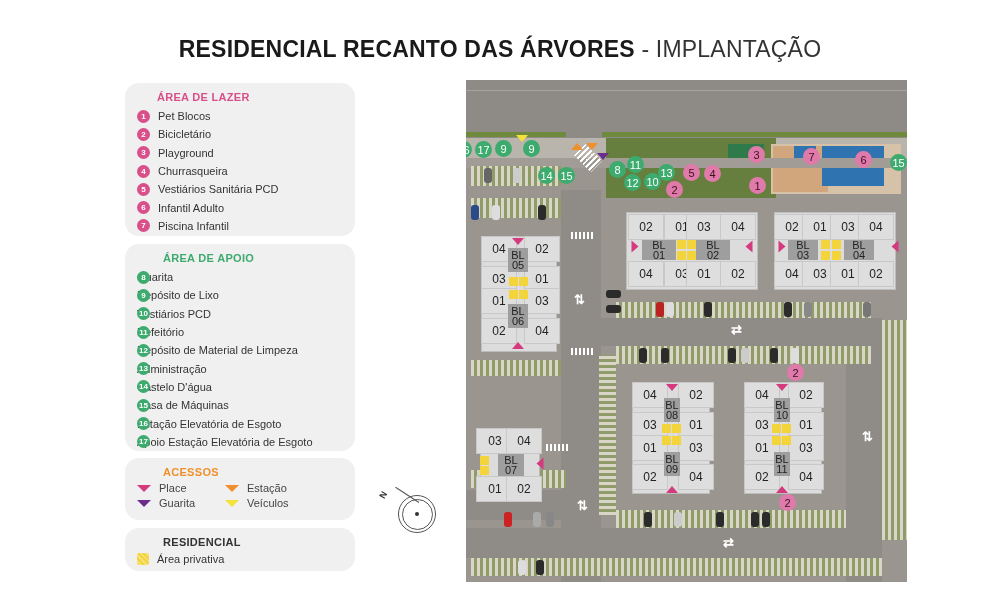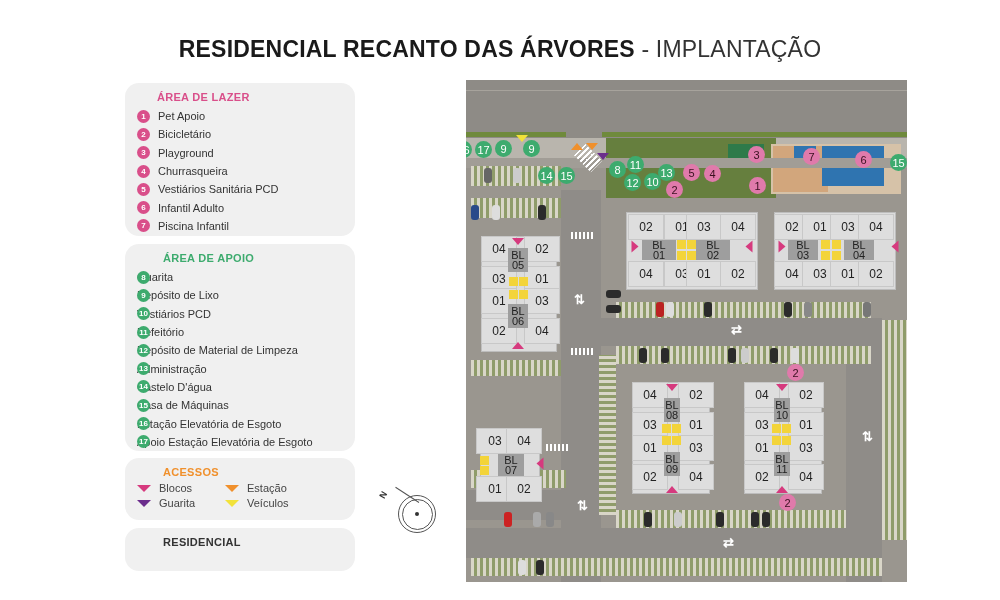--- a/index.html
+++ b/index.html
@@ -54,21 +54,21 @@
 
 <div class="title">
   <b>RESIDENCIAL RECANTO DAS ÁRVORES</b>
   <span class="sub">- IMPLANTAÇÃO</span>
 </div>
 
 <div class="panel" style="top:83px;height:153px">
   <h3 style="color:#d94f8a">ÁREA DE LAZER</h3>
   <div class="item">
       <span class="badge pink">1</span>
-      <span>Pet Apoio</span>
+      <span>Pet Blocos</span>
     </div>
   <div class="item">
       <span class="badge pink">2</span>
       <span>Bicicletário</span>
     </div>
   <div class="item">
       <span class="badge pink">3</span>
       <span>Playground</span>
     </div>
   <div class="item">
@@ -131,39 +131,43 @@
       <span class="badge green">17</span>
       <span>Apoio Estação Elevatória de Esgoto</span>
     </div>
 </div>
 
 <div class="panel" style="top:458px;height:62px">
   <h3 style="color:#f0902c;margin-left:26px">ACESSOS</h3>
   <div class="acc">
     <div class="cell">
         <span class="tri" style="border-top-color:#d63a7e"></span>
-        <span>Blocos</span>
+        <span>Place</span>
       </div>
     <div class="cell">
         <span class="tri" style="border-top-color:#f0902c"></span>
         <span>Estação</span>
       </div>
     <div class="cell">
         <span class="tri" style="border-top-color:#6b2d8c"></span>
         <span>Guarita</span>
       </div>
     <div class="cell">
         <span class="tri" style="border-top-color:#f2e23a"></span>
         <span>Veículos</span>
       </div>
   </div>
 </div>
 
 <div class="panel" style="top:528px;height:43px">
   <h3 style="color:#333;margin-left:26px">RESIDENCIAL</h3>
+  <div class="item" style="height:14px">
+    <span style="width:12px;height:12px;background:repeating-linear-gradient(45deg,#f3d43a 0 2px,#f7e07a 2px 4px);margin-right:8px;border-radius:2px"></span>
+    <span>Área privativa</span>
+  </div>
 </div>
 
 <div class="compass">
   <div class="needle"></div>
   <div class="dot"></div>
   <div class="n">N</div>
 </div>
 
 <div class="map">
   <div class="road-top"></div>

